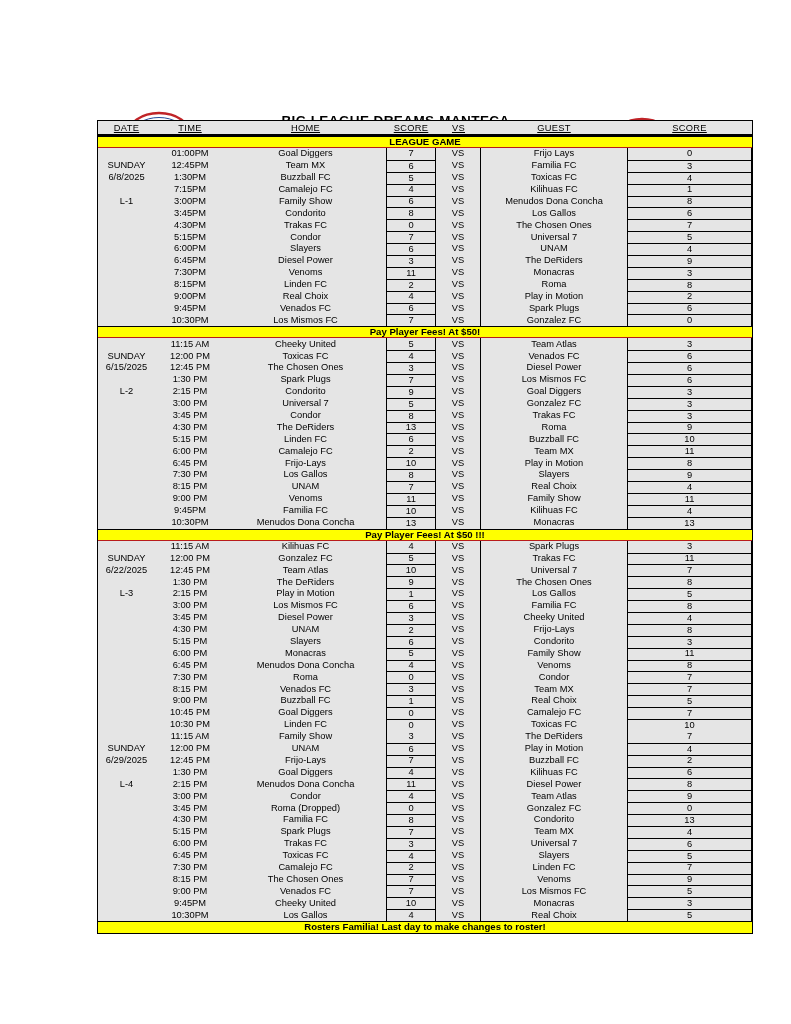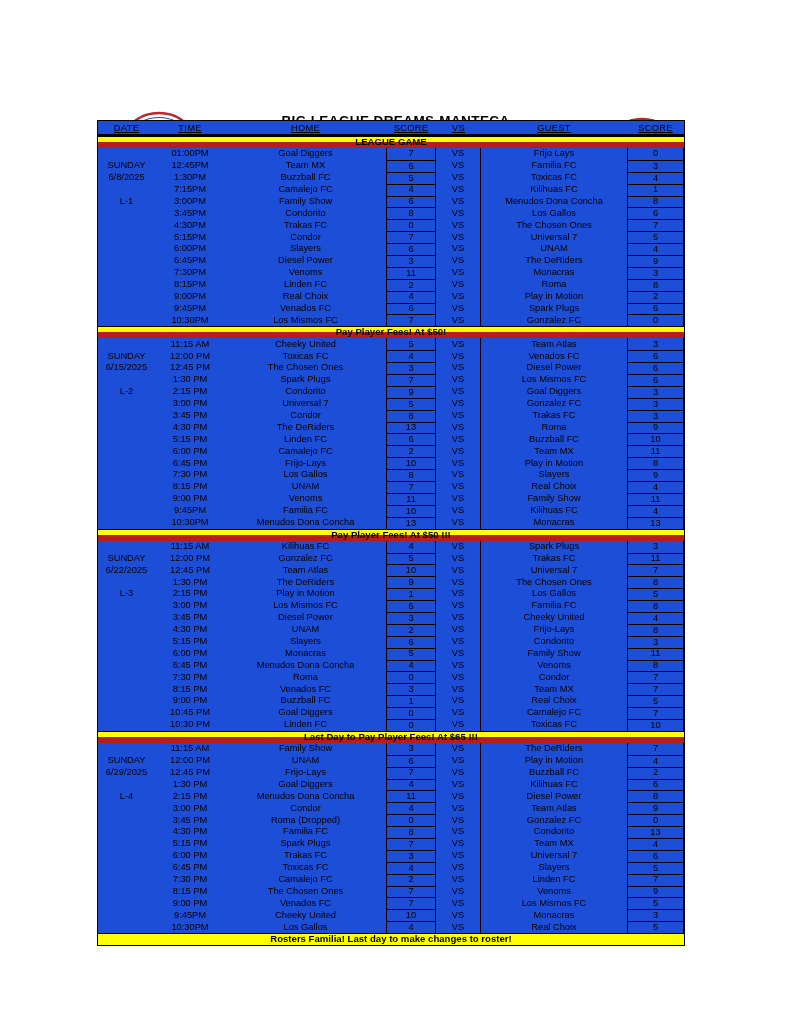--- a/index.html
+++ b/index.html
@@ -12,31 +12,31 @@
     overflow: hidden;
   }
   .page-header { position: absolute; top: 66px; left: 0; width: 791px; height: 54px; margin-top: 43px; }
   .titles { text-align: center; padding-top: 4px; }
   .doc-title { font-size: 13.5px; font-weight: bold; letter-spacing: 0.4px; }
   .doc-subtitle { font-size: 11.5px; font-weight: bold; margin-top: 3px; letter-spacing: 0.2px; }
   .logo { position: absolute; }
   .logo-left { left: 126px; top: 2px; }
   .logo-right { left: 608px; top: 8px; }
 
-  .schedule { position: absolute; left: 97px; top: 120px; width: 588px; border: 1px solid #000; background: #1d4ed8; }
+  .schedule { position: absolute; left: 97px; top: 120px; width: 656px; border: 1px solid #000; background: #e5e5e5; }
   .grid-row { display: grid; grid-template-columns: 57px 70px 161px 50px 45px 146px 1fr; }
 
   .thead { height: 15px; align-items: center; border-bottom: 2px solid #000; }
   .hcell { text-align: center; font-size: 9.3px; letter-spacing: 0.3px; }
   .hul { text-decoration: underline; }
 
   .banner {
     background: #FFFF00;
     border-top: 1px solid #000;
-    border-bottom: 6px solid #b91c1c;
+    border-bottom: 1px solid #b91c1c;
     height: 12px;
     text-align: center;
     font-weight: bold;
     font-size: 9.6px;
     line-height: 10px;
   }
 
   .row { height: 11.9px; }
   .cell {
     display: flex; align-items: center; justify-content: center;
@@ -510,21 +510,20 @@
       </div>
       <div class="row grid-row">
         <div class="cell date"></div>
         <div class="cell time">10:30 PM</div>
         <div class="cell team">Linden FC</div>
         <div class="cell score">0</div>
         <div class="cell vs">VS</div>
         <div class="cell team">Toxicas FC</div>
         <div class="cell score">10</div>
       </div>
-      <div class="banner">Last Day to Pay Player Fees! At $65 !!!</div>
       <div class="row grid-row first">
         <div class="cell date"></div>
         <div class="cell time">11:15 AM</div>
         <div class="cell team">Family Show</div>
         <div class="cell score">3</div>
         <div class="cell vs">VS</div>
         <div class="cell team">The DeRiders</div>
         <div class="cell score">7</div>
       </div>
       <div class="row grid-row">

